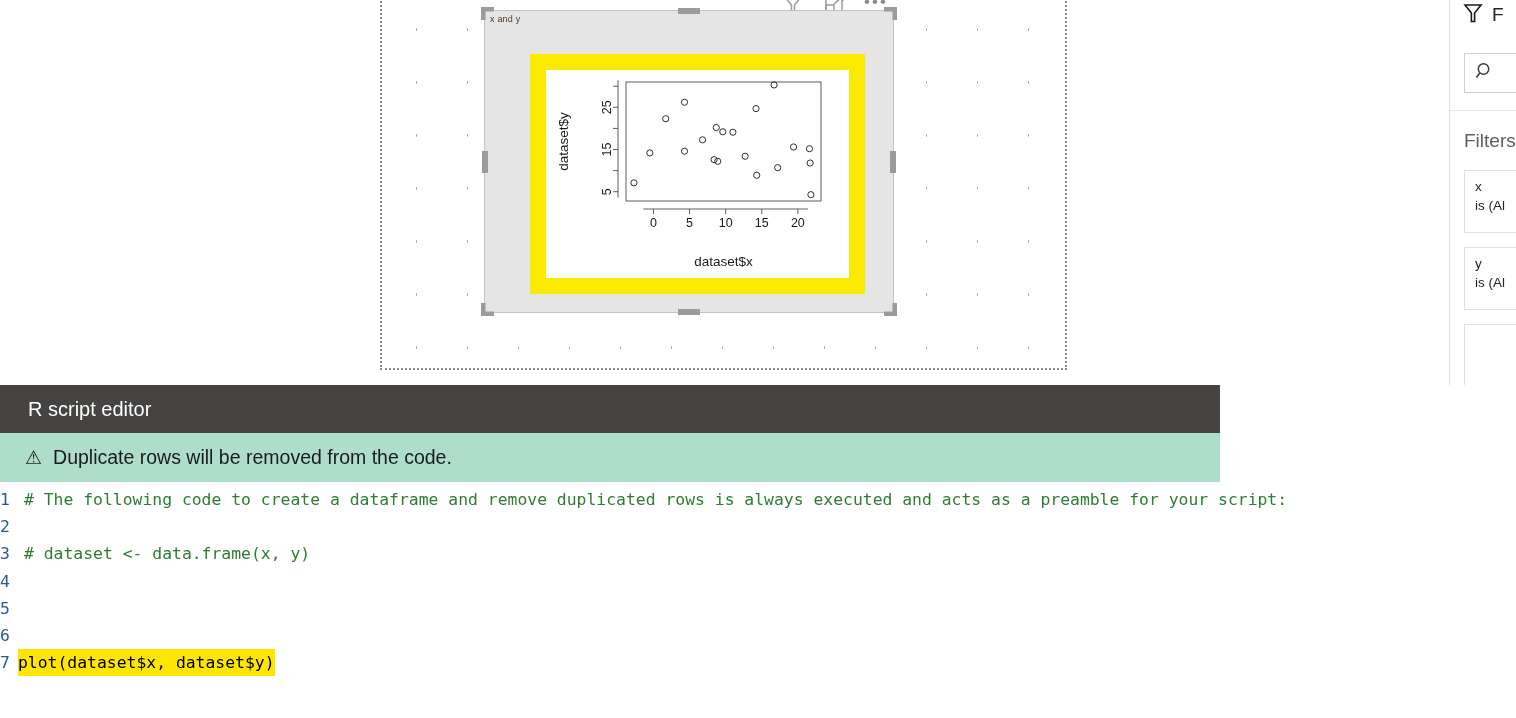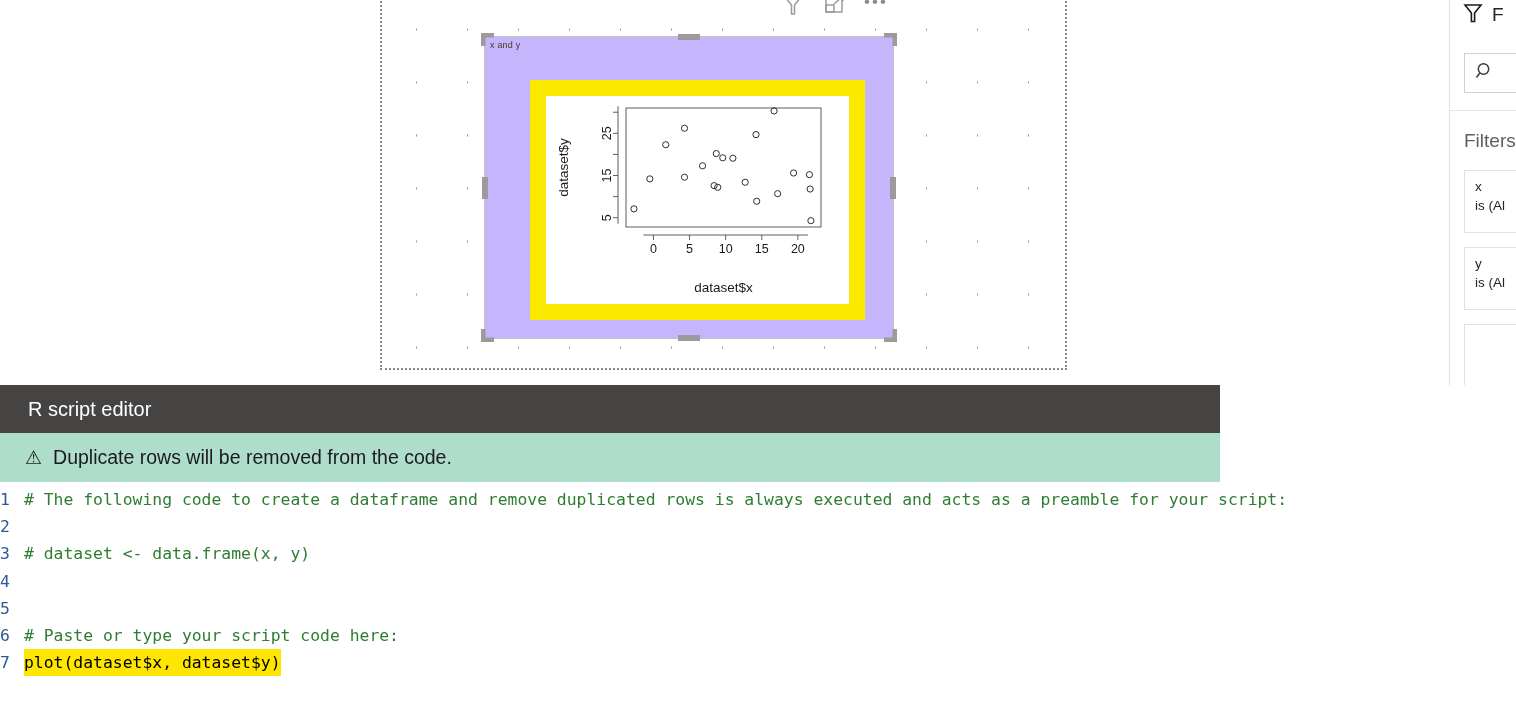--- a/index.html
+++ b/index.html
@@ -20,22 +20,22 @@
     position: absolute; left: 380px; top: -10px; width: 687px; height: 380px;
     border: 2px dotted #8a8a8a;
     background-image:
       radial-gradient(#9a9a9a 0.9px, transparent 1px),
       radial-gradient(#9a9a9a 0.9px, transparent 1px);
     background-size: 51px 53px, 51px 53px;
     background-position: 9px 11px, 9px 11px;
   }
   
   .visual-frame {
-    position: absolute; left: 484px; top: 36px; width: 410px; height: 303px;
-    border: 1px solid #c3c3c3; background: #c4b5fd;
+    position: absolute; left: 484px; top: 10px; width: 410px; height: 303px;
+    border: 1px solid #c3c3c3; background: #e5e5e5;
   }
   .visual-title {
     position: absolute; left: 5px; top: 3px;
     font-size: 9px; color: #4a3a28; letter-spacing: .2px;
     white-space: nowrap;
   }
   .handle { position: absolute; background: #9b9b9b; }
   .h-corner { width: 13px; height: 13px; }
   .h-tl { left: -4px;  top: -4px;  clip-path: polygon(0 0,100% 0,100% 35%,35% 35%,35% 100%,0 100%); }
   .h-tr { right: -4px; top: -4px;  clip-path: polygon(0 0,100% 0,100% 100%,65% 100%,65% 35%,0 35%); }
@@ -104,21 +104,21 @@
     position: relative; background: #ffffff;
     font-family: "DejaVu Sans Mono", "Liberation Mono", monospace;
     font-size: 16.4px; line-height: 27.2px; padding-top: 4px;
   }
   .code-line { display: flex; height: 27.2px; align-items: center; white-space: pre; }
   .ln {
     width: 18px; text-align: left; color: #2b5a8f; flex: none;
     font-family: "DejaVu Sans Mono", "Liberation Mono", monospace;
   }
   .code-text { color: #2e7d32; padding-left: 6px; }
-  .code-text.hl { background: #ffe600; color: #000000; padding-left: 0; margin-left: 6px; }
+  .code-text.hl { background: #ffe600; color: #000000; padding-left: 0; }
 </style>
 </head>
 <body>
 
 <div id="root">
 
   <div class="canvas-area">
 
     <div class="grid-region"></div>
 
@@ -251,18 +251,18 @@
       <span class="warn-icon">⚠</span>
       <span>Duplicate rows will be removed from the code.</span>
     </div>
 
     <div class="code-area" id="code-area">
         <div class="code-line"><span class="ln">1</span><span class="code-text"># The following code to create a dataframe and remove duplicated rows is always executed and acts as a preamble for your script:</span></div>
         <div class="code-line"><span class="ln">2</span><span class="code-text"></span></div>
         <div class="code-line"><span class="ln">3</span><span class="code-text"># dataset &lt;- data.frame(x, y)</span></div>
         <div class="code-line"><span class="ln">4</span></div>
         <div class="code-line"><span class="ln">5</span><span class="code-text"></span></div>
-        <div class="code-line"><span class="ln">6</span><span class="code-text"># Paste or type your script code here:</span></div>
+        <div class="code-line"><span class="ln">6</span></div>
         <div class="code-line"><span class="ln">7</span><span class="code-text hl">plot(dataset$x, dataset$y)</span></div>
       </div>
   </div>
 
 </div>
 
 </body></html>

